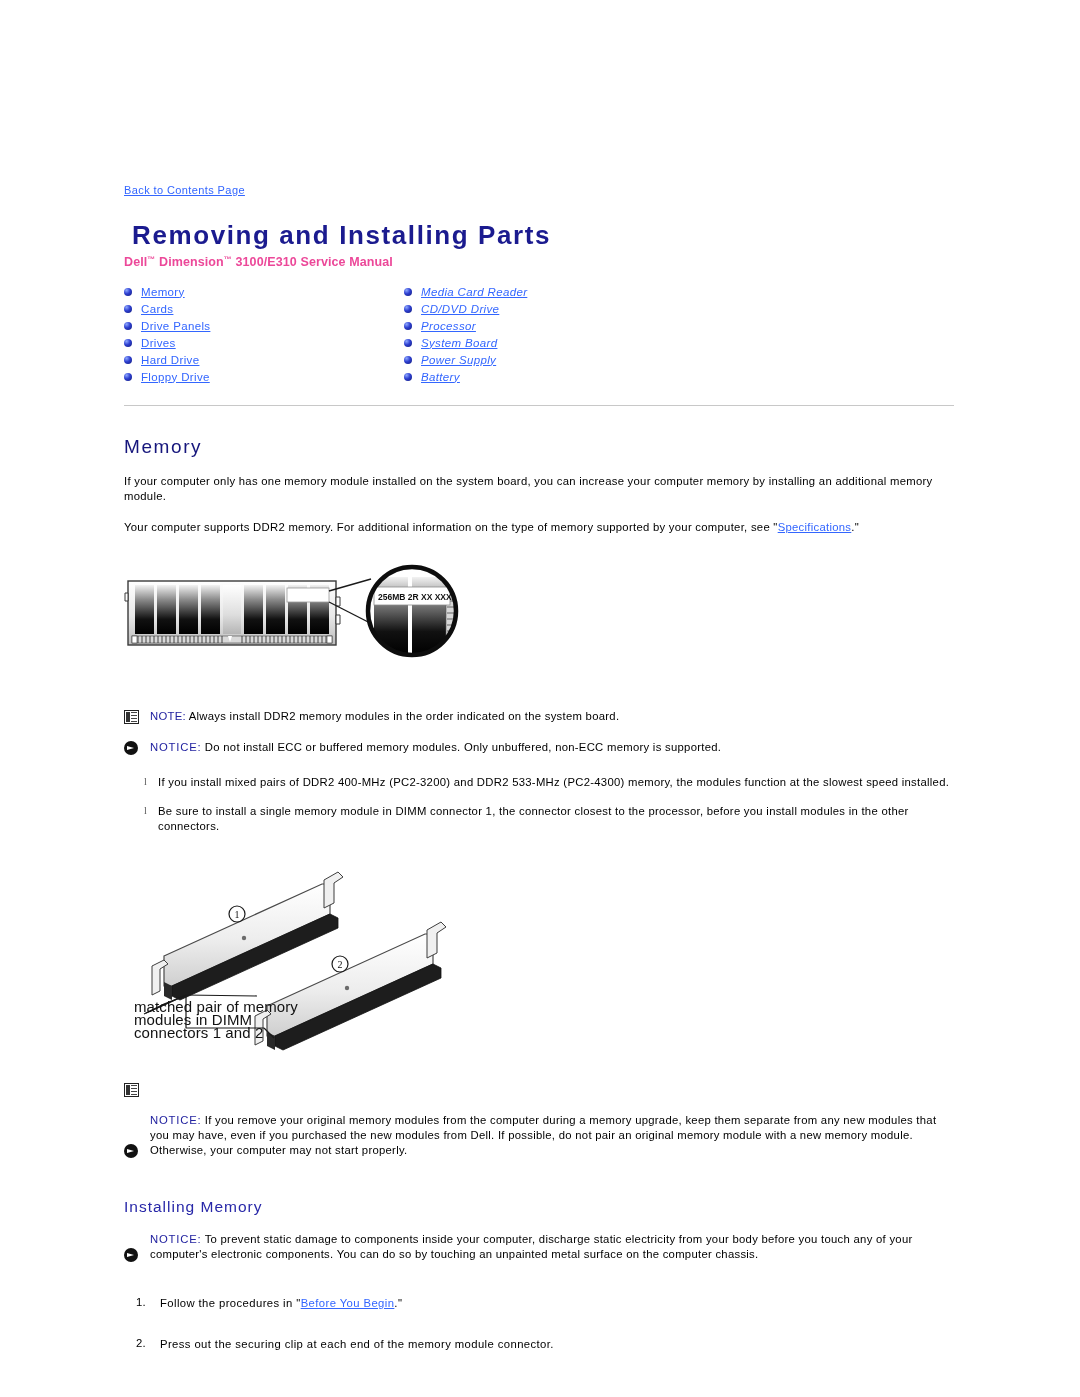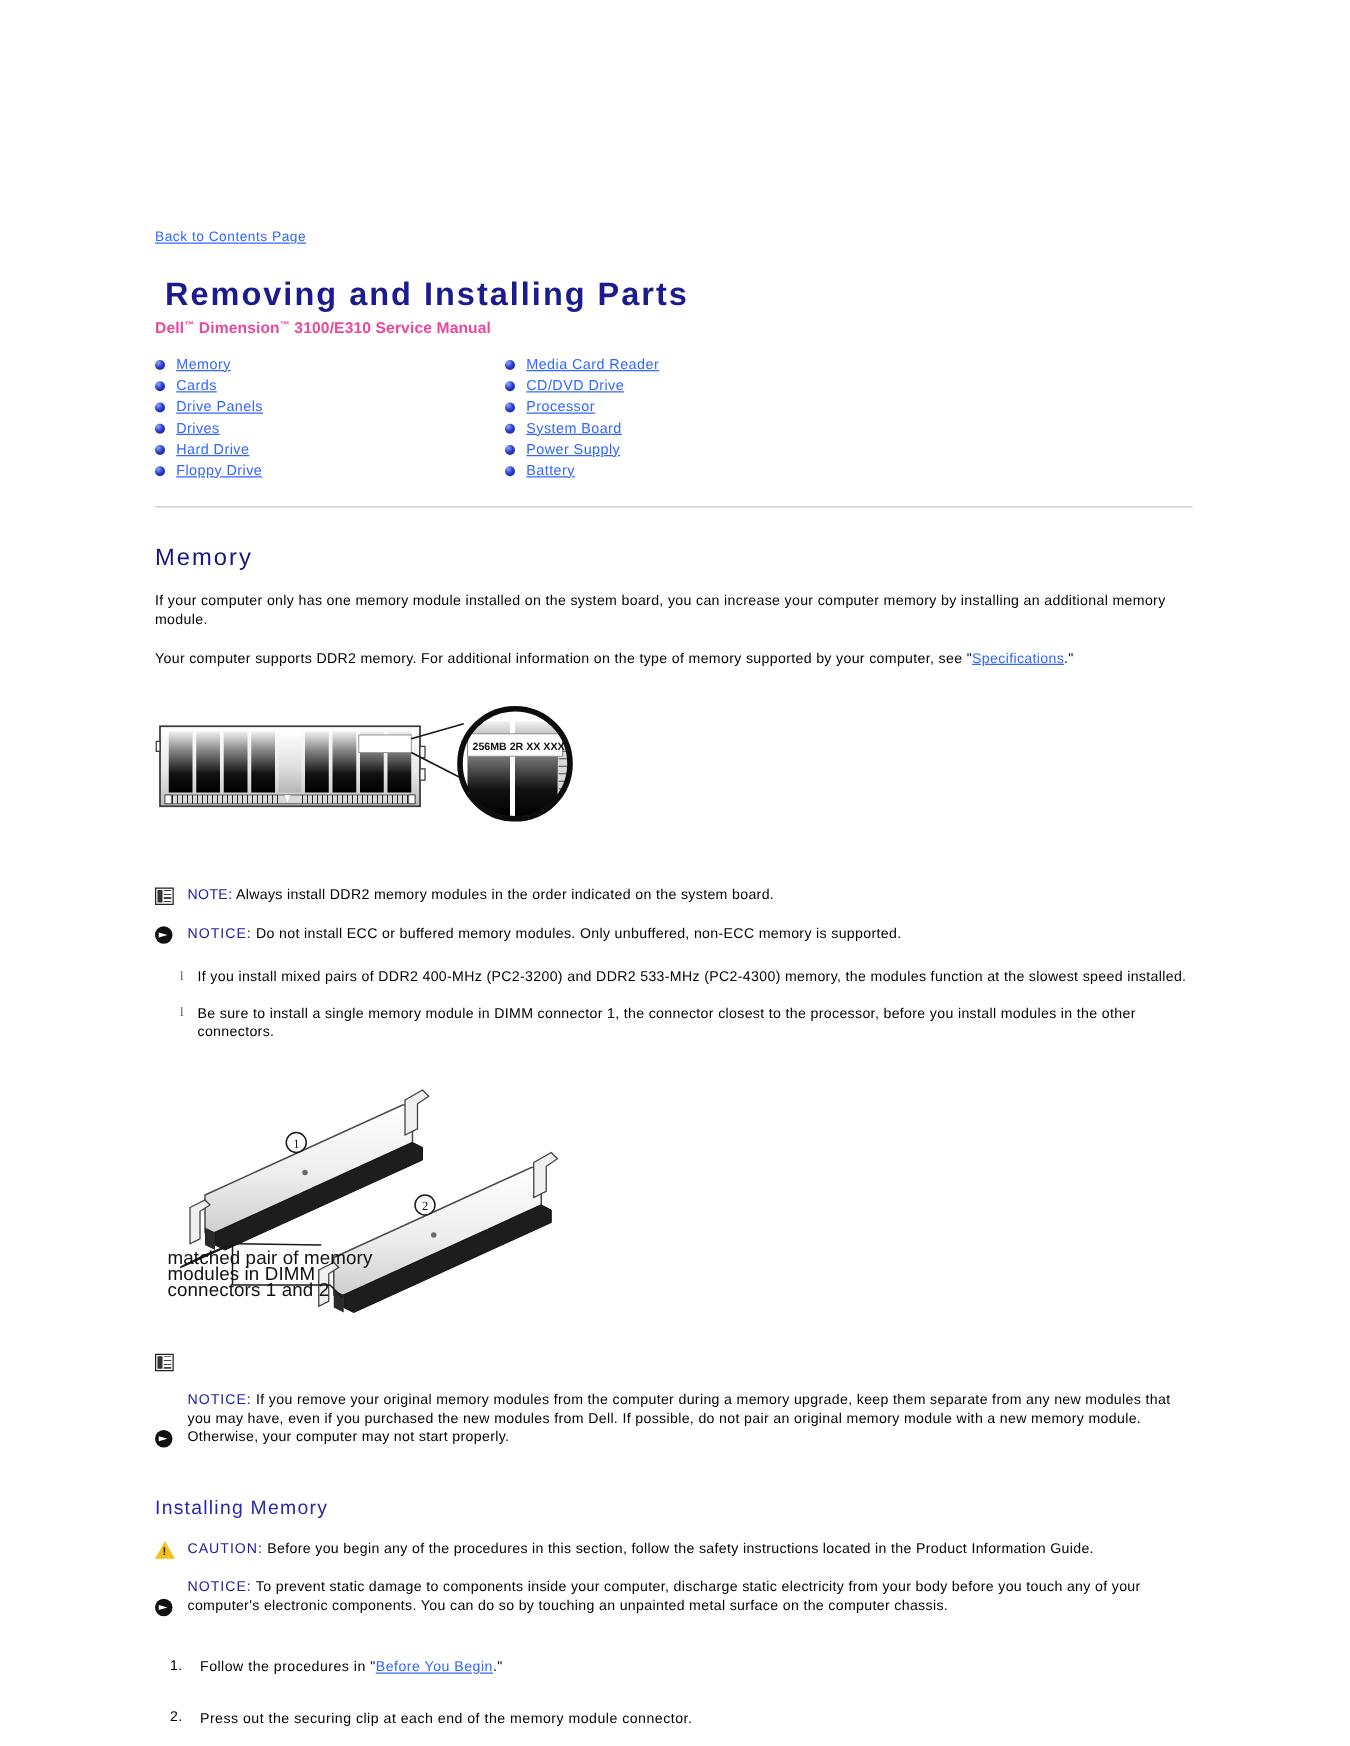--- a/index.html
+++ b/index.html
@@ -59,21 +59,21 @@
   .navcols {
     margin-top: 14px;
     position: relative;
     height: 104px;
   }
   .navcol {
     position: absolute;
     top: 0;
   }
   .navcol.left  { left: 0px; }
-  .navcol.right { left: 280px; }
+  .navcol.right { left: 280px; font-style: italic; }
   .navitem {
     display: flex;
     align-items: center;
     height: 17px;
     margin-bottom: 0px;
   }
   .sphere {
     width: 8px; height: 8px;
     border-radius: 50%;
     margin-right: 9px;
@@ -552,26 +552,20 @@
     <span class="icon">
         <span class="ico-notice"></span>
       </span>
     <span class="txt"><span class="lbl-notice">NOTICE:</span><span> If you remove your original memory modules from the computer during a memory upgrade, keep them separate from any new modules that you may have, even if you purchased the new modules from Dell. If possible, do not pair an original memory module with a new memory module. Otherwise, your computer may not start properly.</span></span>
   </div>
 
   
   <h2 class="sub tight">Installing Memory</h2>
 
   
-  <div class="adm">
-    <span class="icon">
-        <span class="ico-caution"></span>
-      </span>
-    <span class="txt"><span class="lbl-caution">CAUTION:</span><span> Before you begin any of the procedures in this section, follow the safety instructions located in the Product Information Guide.</span></span>
-  </div>
 
   
   <div class="adm">
     <span class="icon">
         <span class="ico-notice"></span>
       </span>
     <span class="txt"><span class="lbl-notice">NOTICE:</span><span> To prevent static damage to components inside your computer, discharge static electricity from your body before you touch any of your computer's electronic components. You can do so by touching an unpainted metal surface on the computer chassis.</span></span>
   </div>
 
   

